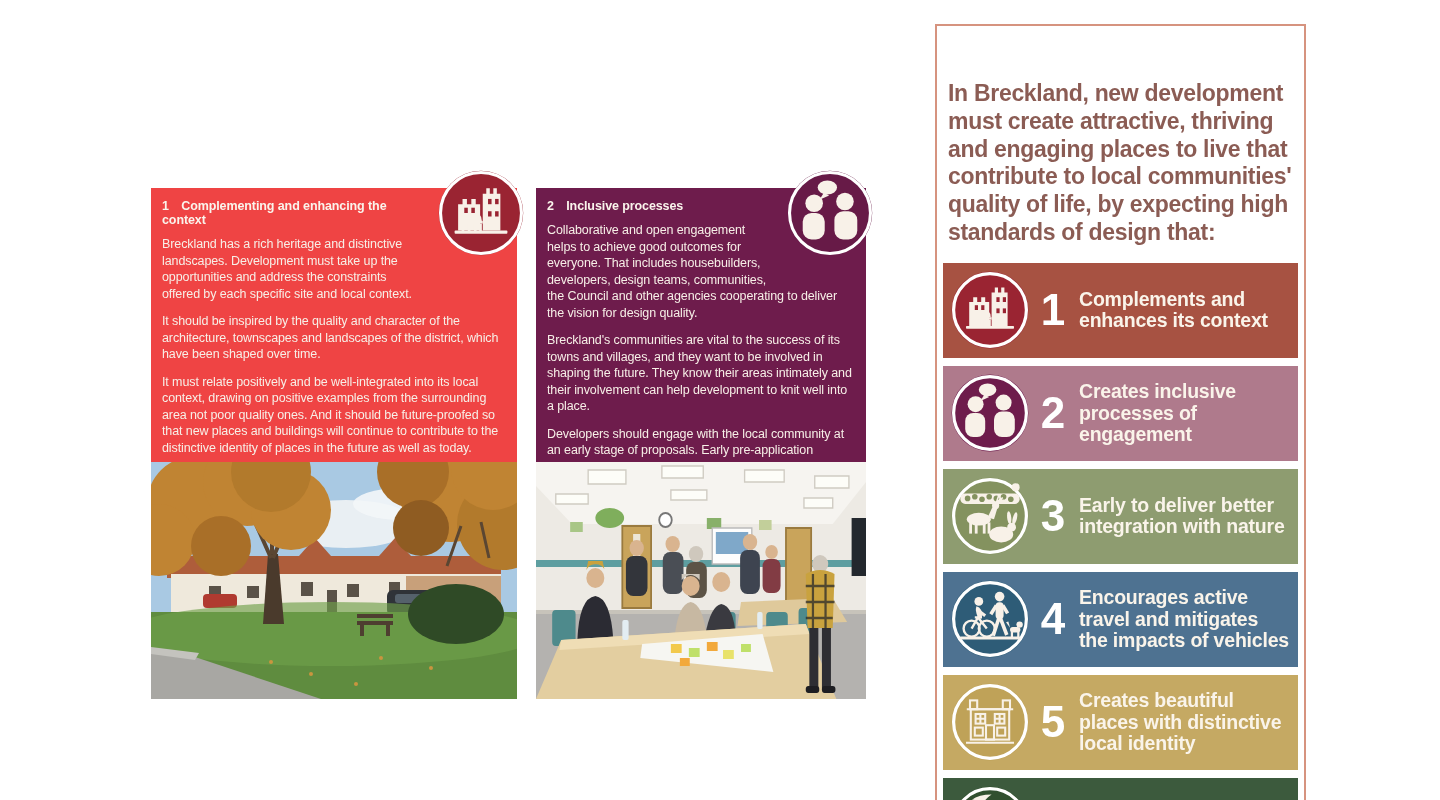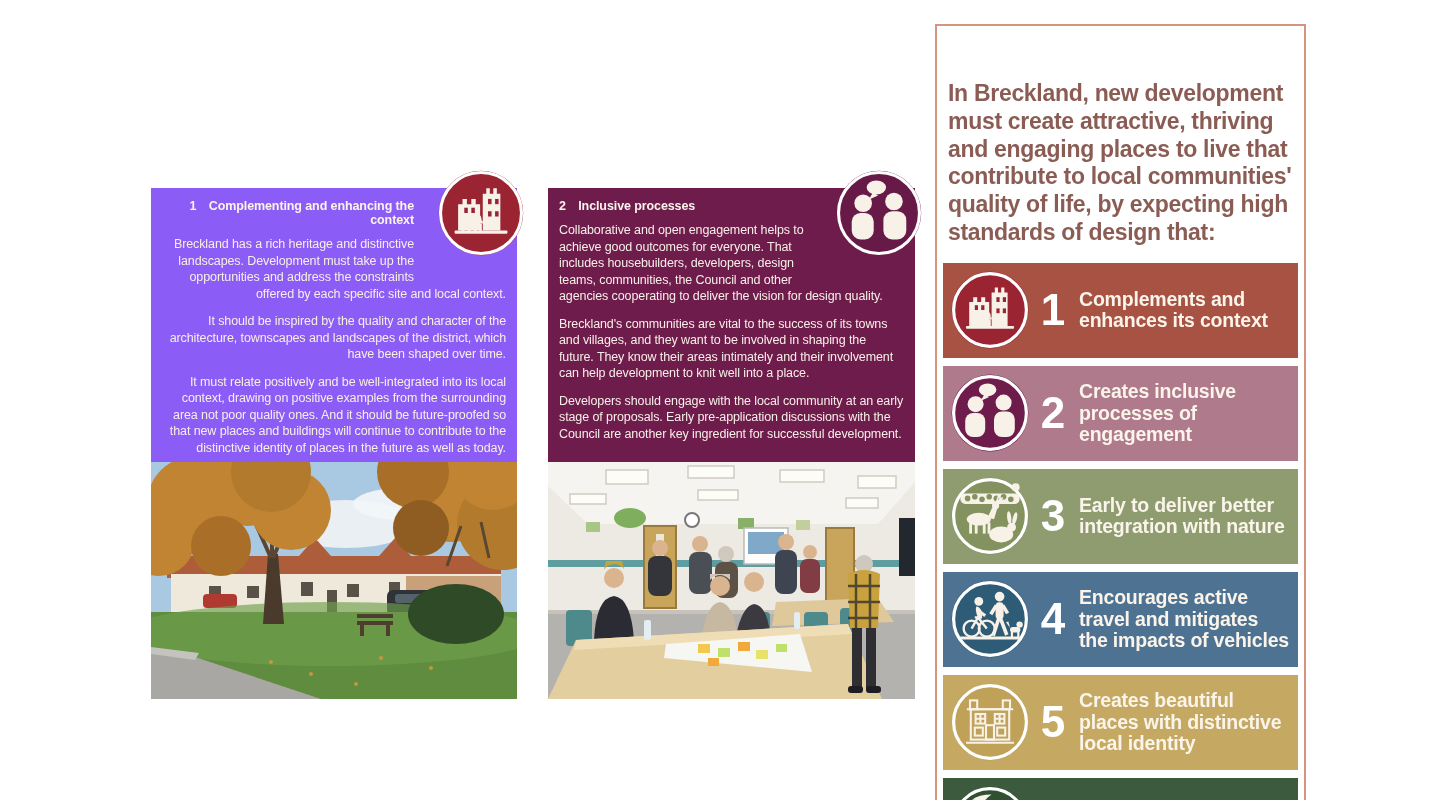--- a/index.html
+++ b/index.html
@@ -2,21 +2,21 @@
 <html><head>
 <meta charset="utf-8">
 <style>
   html,body{margin:0;padding:0;background:#ffffff;}
   .page{position:relative;width:1440px;height:800px;overflow:hidden;background:#ffffff;
         font-family:"Liberation Sans",sans-serif;}
 
   
   .card{position:absolute;top:188px;height:511px;}
   .card1{left:151px;width:366px;background:#A23E2F;}
-  .card2{left:548px;width:367px;background:#6E1C4C;}
+  .card2{left:536px;width:330px;background:#6E1C4C;}
   .card-icon{position:absolute;top:-19px;right:-8px;width:88px;height:88px;z-index:3;}
   .card-body{position:relative;padding:11px 11px 0 11px;color:#F7EFE7;}
   .icon-spacer{float:right;}
   .card1 .icon-spacer{width:92px;height:76px;}
   .card2 .icon-spacer{width:80px;height:74px;}
   .card-title{font-size:12.5px;font-weight:bold;letter-spacing:-0.1px;color:#FAF4EC;margin:0 0 9px 0;}
   .card-title .num{margin-right:9px;}
   .card-body p{font-size:12.5px;line-height:1.32;margin:0 0 11px 0;letter-spacing:-0.1px;}
   .photo{position:absolute;left:0;right:0;bottom:0;height:237px;overflow:hidden;}
   .photo svg{display:block;width:100%;height:100%;}
@@ -31,21 +31,21 @@
   .band-icon svg{display:block;width:100%;height:100%;}
   .band-num{flex:0 0 46px;text-align:center;font-size:44px;font-weight:bold;color:#FFFFFF;line-height:1;}
   .band-label{font-size:19.5px;font-weight:bold;color:#FAF4EA;line-height:1.12;letter-spacing:-0.2px;
               padding-left:3px;padding-right:8px;}
 </style>
 </head>
 <body>
 
 <div class="page">
 
-  <section class="card card1" style="background-color: #8b5cf6; text-align: right;">
+  <section class="card card1" style="background-color: #ef4444;">
     <div class="card-icon">
       <svg viewBox="0 0 100 100">
         <circle cx="50" cy="50" r="48" fill="#9A2432"></circle>
         <circle cx="50" cy="50" r="46" fill="none" stroke="#FFFFFF" stroke-width="3.5"></circle>
         <g fill="#F8F1E8">
           <rect x="20" y="70" width="60" height="3.5" rx="1"></rect>
           <path d="M24 40 h5 v-6 h5 v6 h5 v-6 h5 v6 h5 v30 h-25 z"></path>
           <path d="M52 28 h4 v-6 h4 v6 h4 v-6 h4 v6 h4 v42 h-20 z"></path>
           <path d="M27 59 a12 12 0 0 1 24 0 z"></path>
           <rect x="26" y="59" width="26" height="3"></rect>

